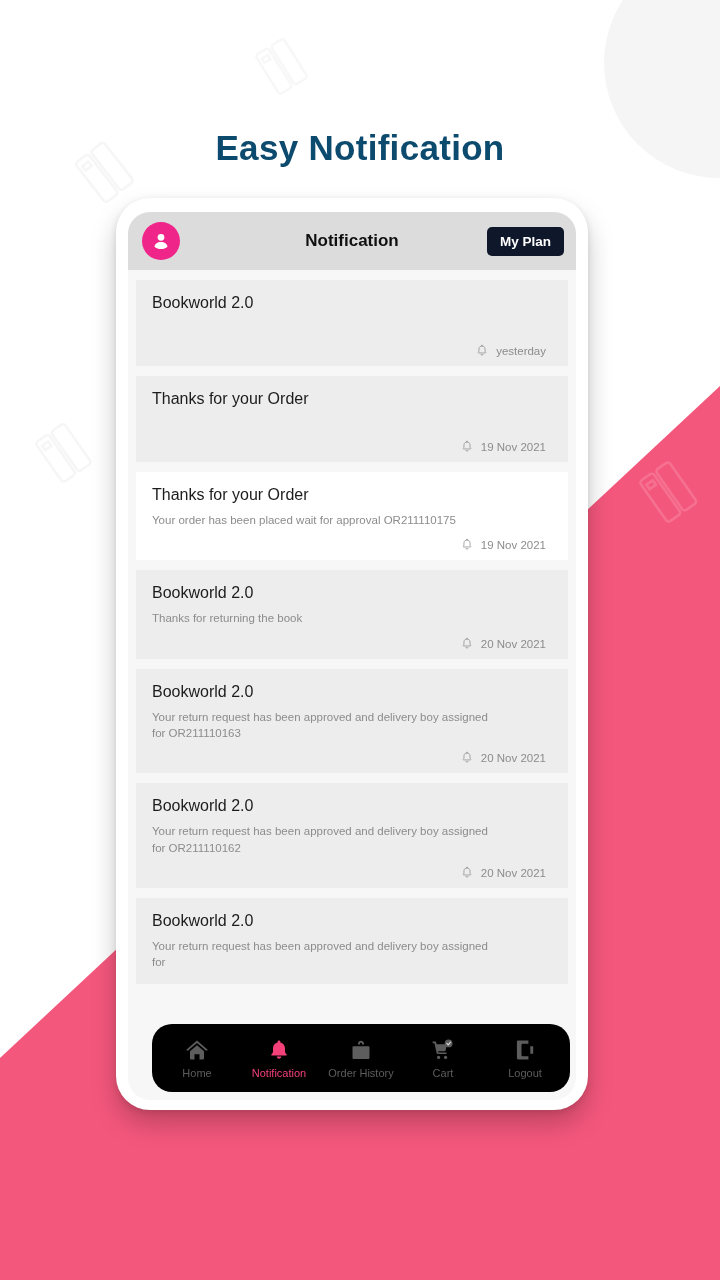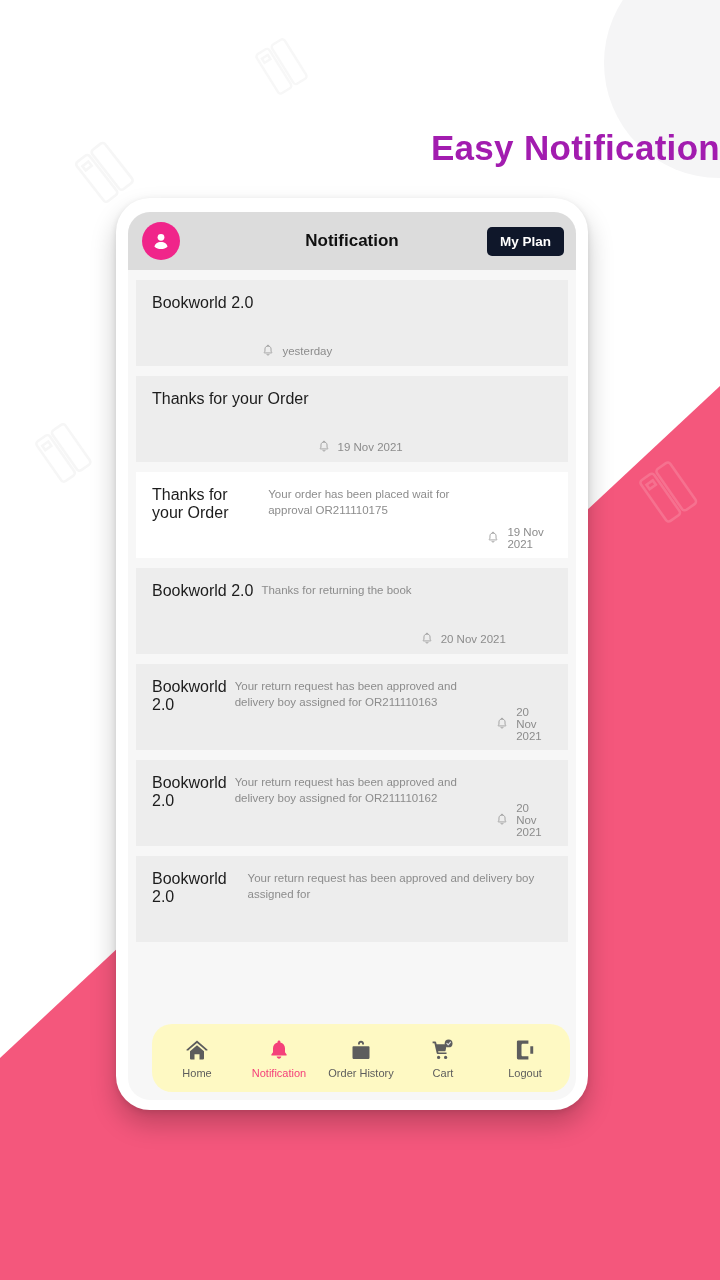--- a/index.html
+++ b/index.html
@@ -51,24 +51,24 @@
     opacity: 1;
   }
   .wm svg { display: block; }
 
   
   #headline {
     position: absolute;
     top: 128px;
     left: 0;
     width: 720px;
-    text-align: right;
+    text-align: center;
     font-size: 35px;
     font-weight: bold;
-    color: #a21caf;
+    color: #0c4a6e;
     letter-spacing: 0.3px;
   }
 
   
   #phone {
     position: absolute;
     left: 116px;
     top: 198px;
     width: 472px;
     height: 912px;
@@ -145,22 +145,21 @@
     padding: 10px 8px 0 8px;
     overflow: hidden;
   }
 
   .notif {
     background: #ededed;
     margin-bottom: 10px;
     padding: 14px 16px 8px 16px;
     min-height: 86px;
     display: flex;
-    flex-direction: row;
-    gap: 8px;
+    flex-direction: column;
   }
   .notif.light { background: #ffffff; }
 
   .notif-title {
     font-size: 16px;
     color: #1c1c1c;
     margin-bottom: 8px;
     font-weight: normal;
   }
 
@@ -181,21 +180,21 @@
     color: #8c8c8c;
     font-size: 11.5px;
     padding-right: 6px;
   }
   .notif-meta svg { display: block; }
 
   
   #bottomnav {
     flex: 0 0 auto;
     margin: 6px 6px 8px 24px;
-    background: #fef9c3;
+    background: #000000;
     border-radius: 20px;
     height: 68px;
     display: flex;
     align-items: center;
     justify-content: space-around;
     padding: 16px 4px;
   }
 
   .navitem {
     display: flex;

